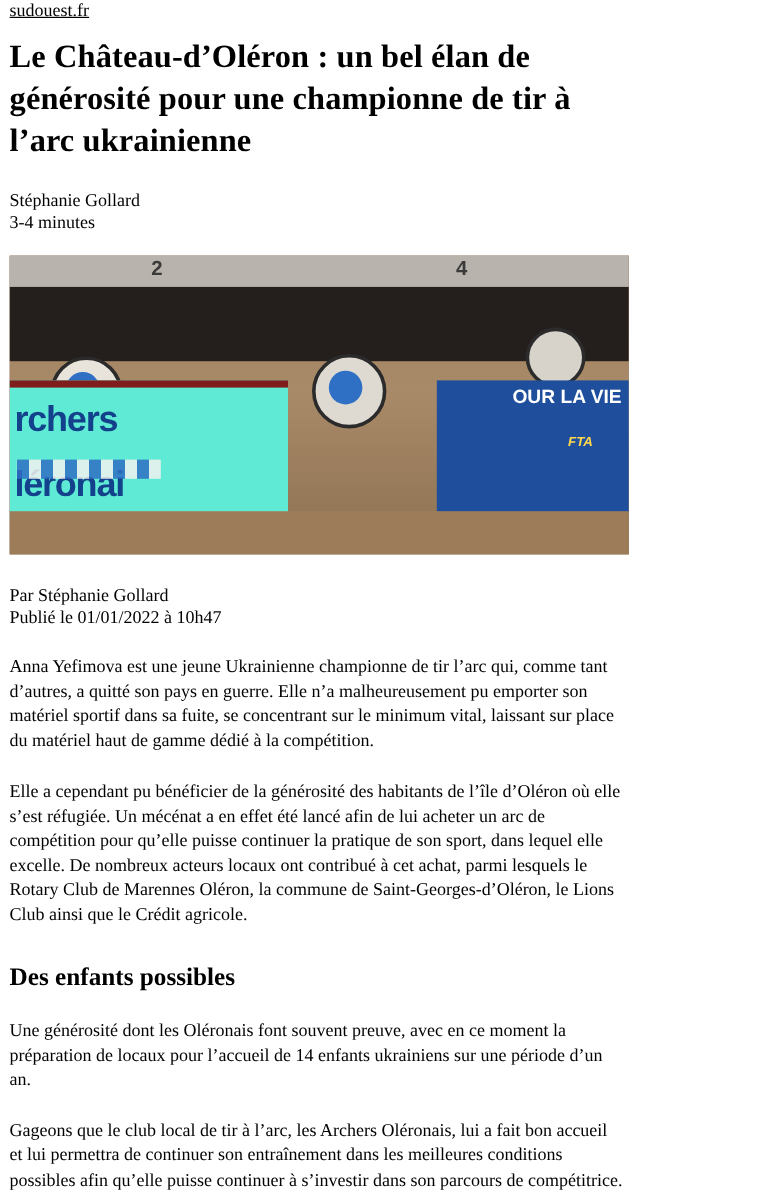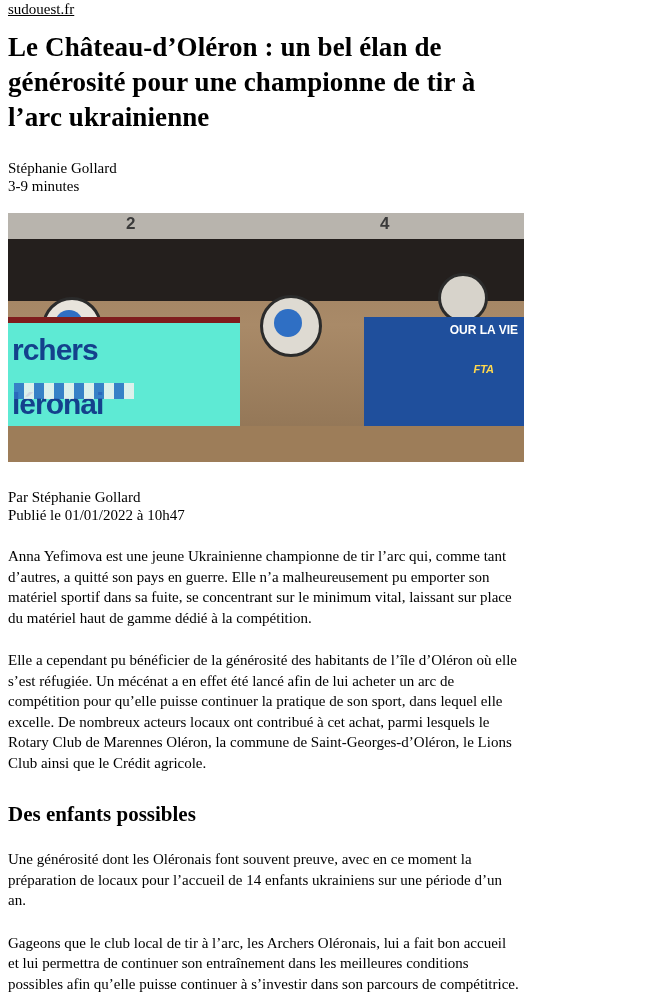--- a/index.html
+++ b/index.html
@@ -88,21 +88,21 @@
     position: absolute; left: 6px; top: 170px; width: 120px; height: 16px;
     background: repeating-linear-gradient(90deg, #2f6fc4 0 10px, #f2f2f0 10px 20px);
     opacity: .85;
   }
   .ph-bluepanel {
     position: absolute; right: 0; top: 104px; width: 160px; height: 110px;
     background: #1f4f9c;
   }
   .ph-bluepanel .ptext {
     position: absolute; right: 6px; top: 6px; color: #fff;
-    font-family: "Liberation Sans", sans-serif; font-size: 12px; font-weight: bold;
+    font-family: "Liberation Sans", sans-serif; font-size: 16px; font-weight: bold;
   }
   .ph-bluepanel .ptext2 {
     position: absolute; right: 30px; top: 46px; color: #ffd84d;
     font-family: "Liberation Sans", sans-serif; font-size: 11px; font-weight: bold;
     font-style: italic;
   }
   .ph-floor {
     position: absolute; left: 0; bottom: 0; width: 100%; height: 36px;
     background: #9d7d59;
   }
@@ -137,21 +137,21 @@
 </head>
 <body>
 
 <div class="page">
 
   <a class="source-link" href="#">sudouest.fr</a>
 
   <h1 class="headline">Le Château-d’Oléron : un bel élan de générosité pour une championne de tir à l’arc ukrainienne</h1>
 
   <div class="byline">Stéphanie Gollard</div>
-  <div class="readtime">3-9 minutes</div>
+  <div class="readtime">3-4 minutes</div>
 
   <div class="figure">
     <div class="photo">
       <div class="ph-wall"></div>
       <div class="ph-darkband"></div>
       <div class="ph-topband">
         <span class="num" style="left:118px;">2</span>
         <span class="num" style="left:372px;">4</span>
       </div>
 

